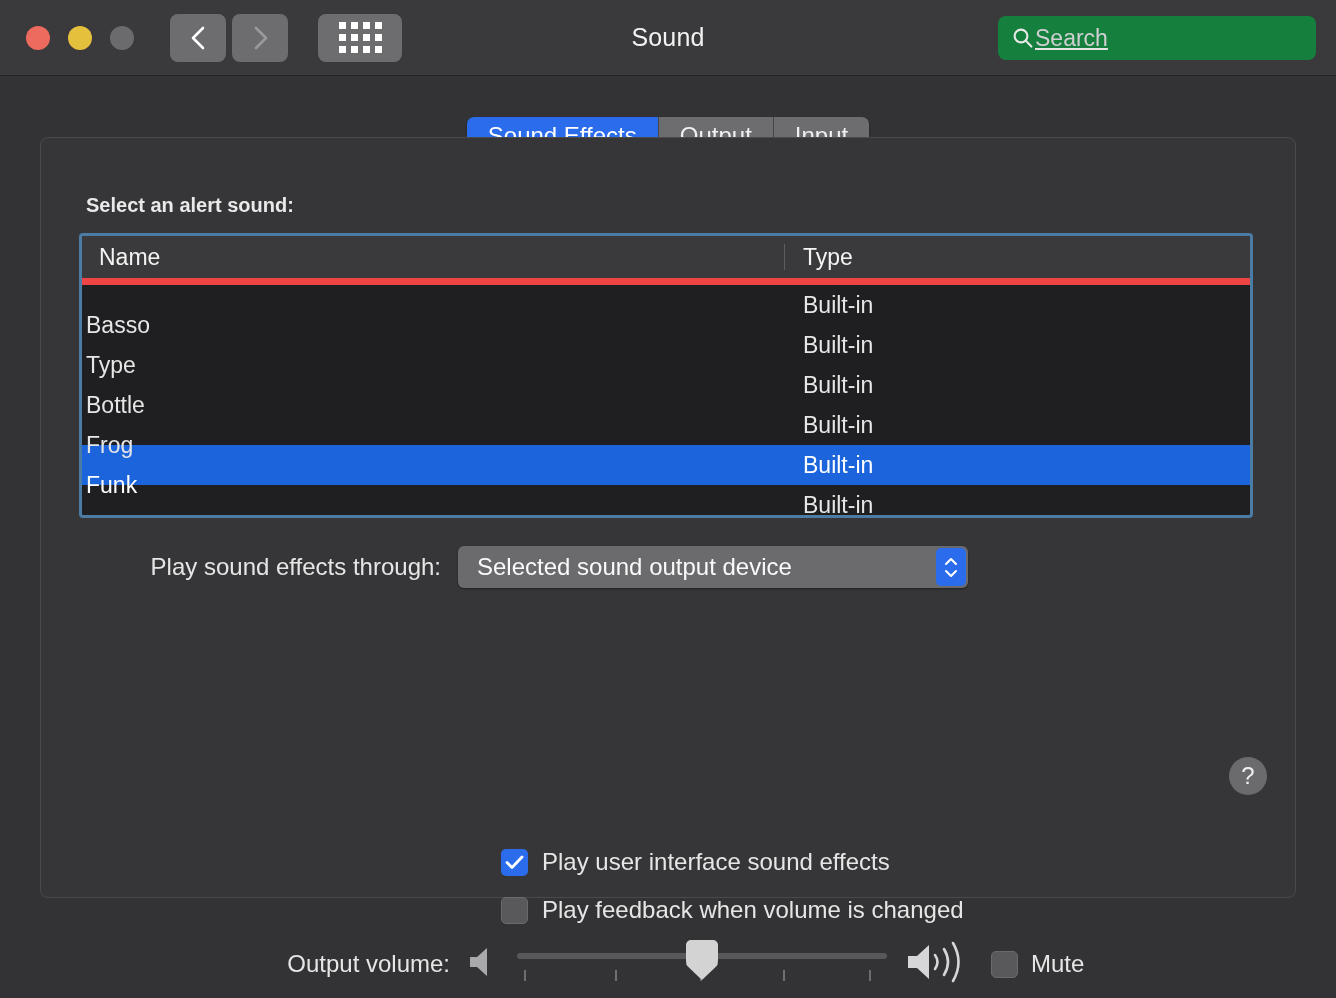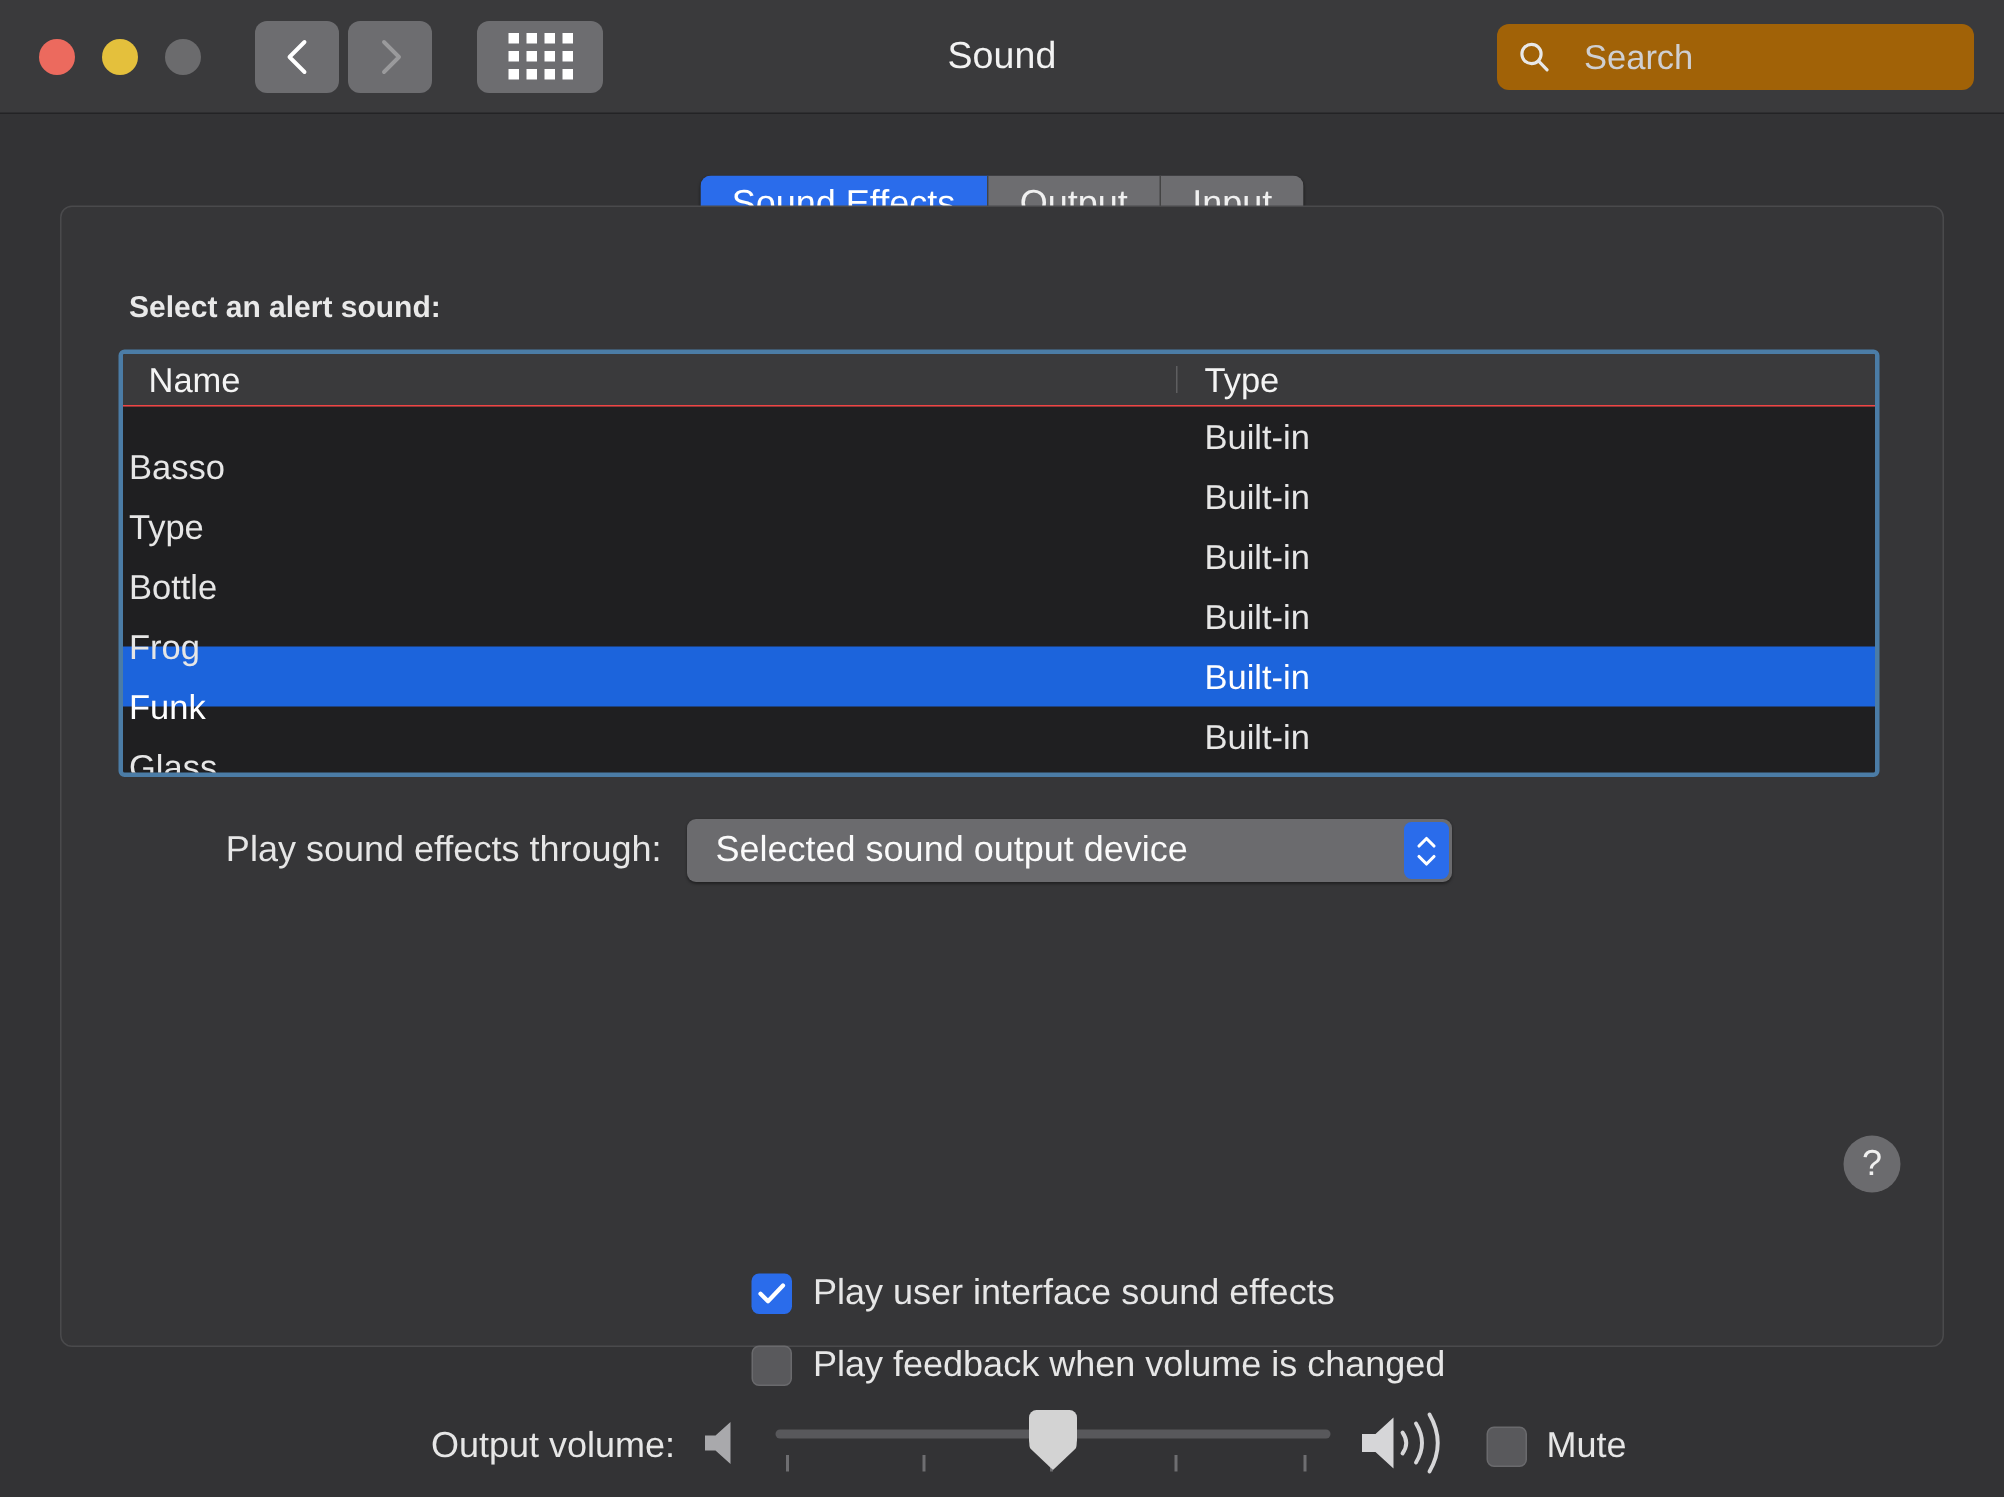--- a/index.html
+++ b/index.html
@@ -81,26 +81,27 @@
     letter-spacing: .1px;
     pointer-events: none;
   }
 
   .search-box {
     position: absolute;
     right: 20px;
     top: 16px;
     width: 318px;
     height: 44px;
-    background: #a16207;
+    background: #15803d;
     border-radius: 8px;
     display: flex;
     align-items: center;
     padding-left: 14px;
-    gap: 22px;
+    gap: 1px;
+    text-decoration: underline;
   }
   .search-box .ph {
     font-size: 23px;
     color: #cfcfd1;
   }
 
   
   .content { position: relative; height: 922px; }
 
   
@@ -158,23 +159,23 @@
     left: 38px;
     top: 95px;
     width: 1174px;
     height: 285px;
     border: 3px solid #4b7ca6;
     border-radius: 4px;
     overflow: hidden;
     background: #1f1f21;
   }
   .thead {
-    height: 35px;
+    height: 49px;
     background: #3a3a3c;
-    border-bottom: 1px solid #ef4444;
+    border-bottom: 7px solid #ef4444;
     display: flex;
     align-items: center;
     position: relative;
   }
   .th {
     font-size: 23px;
     color: #f4f4f4;
     padding-left: 17px;
   }
   .th.name { width: 702px; }

